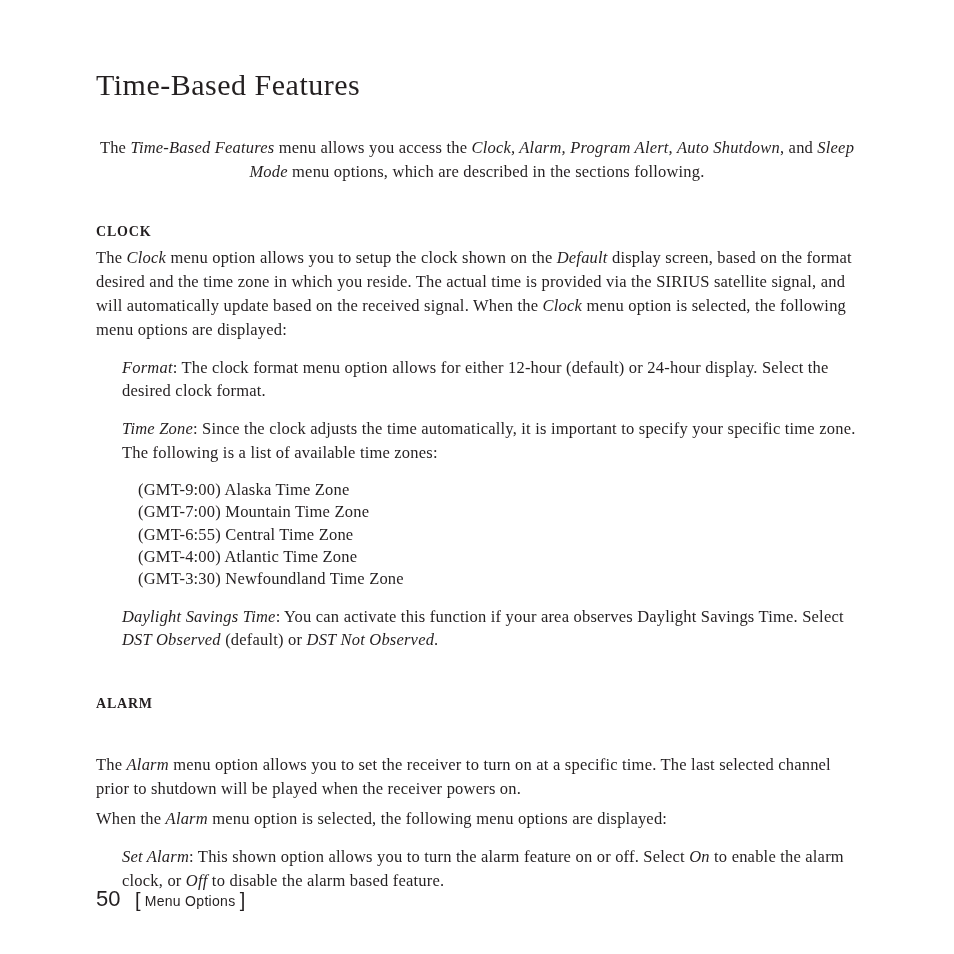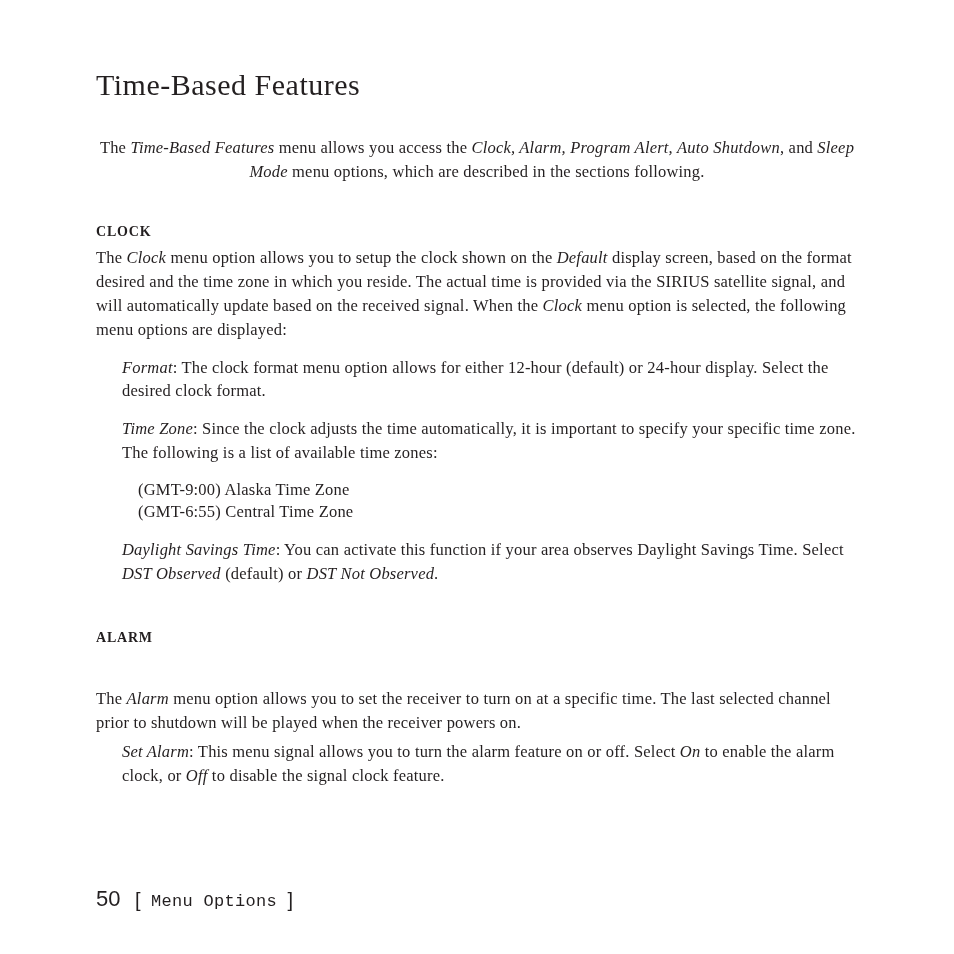--- a/index.html
+++ b/index.html
@@ -48,21 +48,21 @@
     bottom: 42px;
     left: 96px;
     font-size: 16px;
   }
   .footer .pnum {
     font-size: 22px;
     vertical-align: baseline;
     margin-right: 10px;
   }
   .footer .bracket { font-size: 20px; vertical-align: -1px; }
-  .footer .label { font-size: 17px; letter-spacing: 0.3px; font-family: Liberation Mono, monospace; }
+  .footer .label { font-size: 14px; letter-spacing: 0.3px; }
 </style>
 </head>
 <body>
 
 <div class="page">
 
   <h1>Time-Based Features</h1>
 
   <p class="intro">
     <span>The </span><em>Time-Based Features</em><span> menu allows you access the </span><em>Clock, Alarm, Program Alert, Auto Shutdown</em><span>, and </span><em>Sleep Mode</em><span> menu options, which are described in the sections following.</span>
@@ -77,37 +77,43 @@
   <p class="indent1 mb-md">
     <em>Format</em><span>: The clock format menu option allows for either 12-hour (default) or 24-hour display. Select the desired clock format.</span>
   </p>
 
   <p class="indent1 mb-md">
     <em>Time Zone</em><span>: Since the clock adjusts the time automatically, it is important to specify your specific time zone. The following is a list of available time zones:</span>
   </p>
 
   <div class="indent2 tz-list mb-md">
     <div>(GMT-9:00) Alaska Time Zone</div>
+    <div>(GMT-7:00) Mountain Time Zone</div>
     <div>(GMT-6:55) Central Time Zone</div>
+    <div>(GMT-4:00) Atlantic Time Zone</div>
+    <div>(GMT-3:30) Newfoundland Time Zone</div>
   </div>
 
 
   <p class="indent1" style="margin-bottom:44px;">
     <em>Daylight Savings Time</em><span>: You can activate this function if your area observes Daylight Savings Time. Select </span><em>DST Observed</em><span> (default) or </span><em>DST Not Observed</em><span>.</span>
   </p>
 
   <div class="section-head">Alarm</div>
 
   <p class="mb-sm">
     <span>The </span><em>Alarm</em><span> menu option allows you to set the receiver to turn on at a specific time. The last selected channel prior to shutdown will be played when the receiver powers on.</span>
   </p>
 
+  <p class="mb-md">
+    <span>When the </span><em>Alarm</em><span> menu option is selected, the following menu options are displayed:</span>
+  </p>
 
   <p class="indent1">
-    <em>Set Alarm</em><span>: This menu signal allows you to turn the alarm feature on or off. Select </span><em>On</em><span> to enable the alarm clock, or </span><em>Off</em><span> to disable the signal clock feature.</span>
+    <em>Set Alarm</em><span>: This shown option allows you to turn the alarm feature on or off. Select </span><em>On</em><span> to enable the alarm clock, or </span><em>Off</em><span> to disable the alarm based feature.</span>
   </p>
 
 </div>
 
 <div class="footer">
   <span class="pnum">50</span>
   <span class="bracket">[</span><span class="label"> Menu Options </span><span class="bracket">]</span>
 </div>
 
 </body></html>

